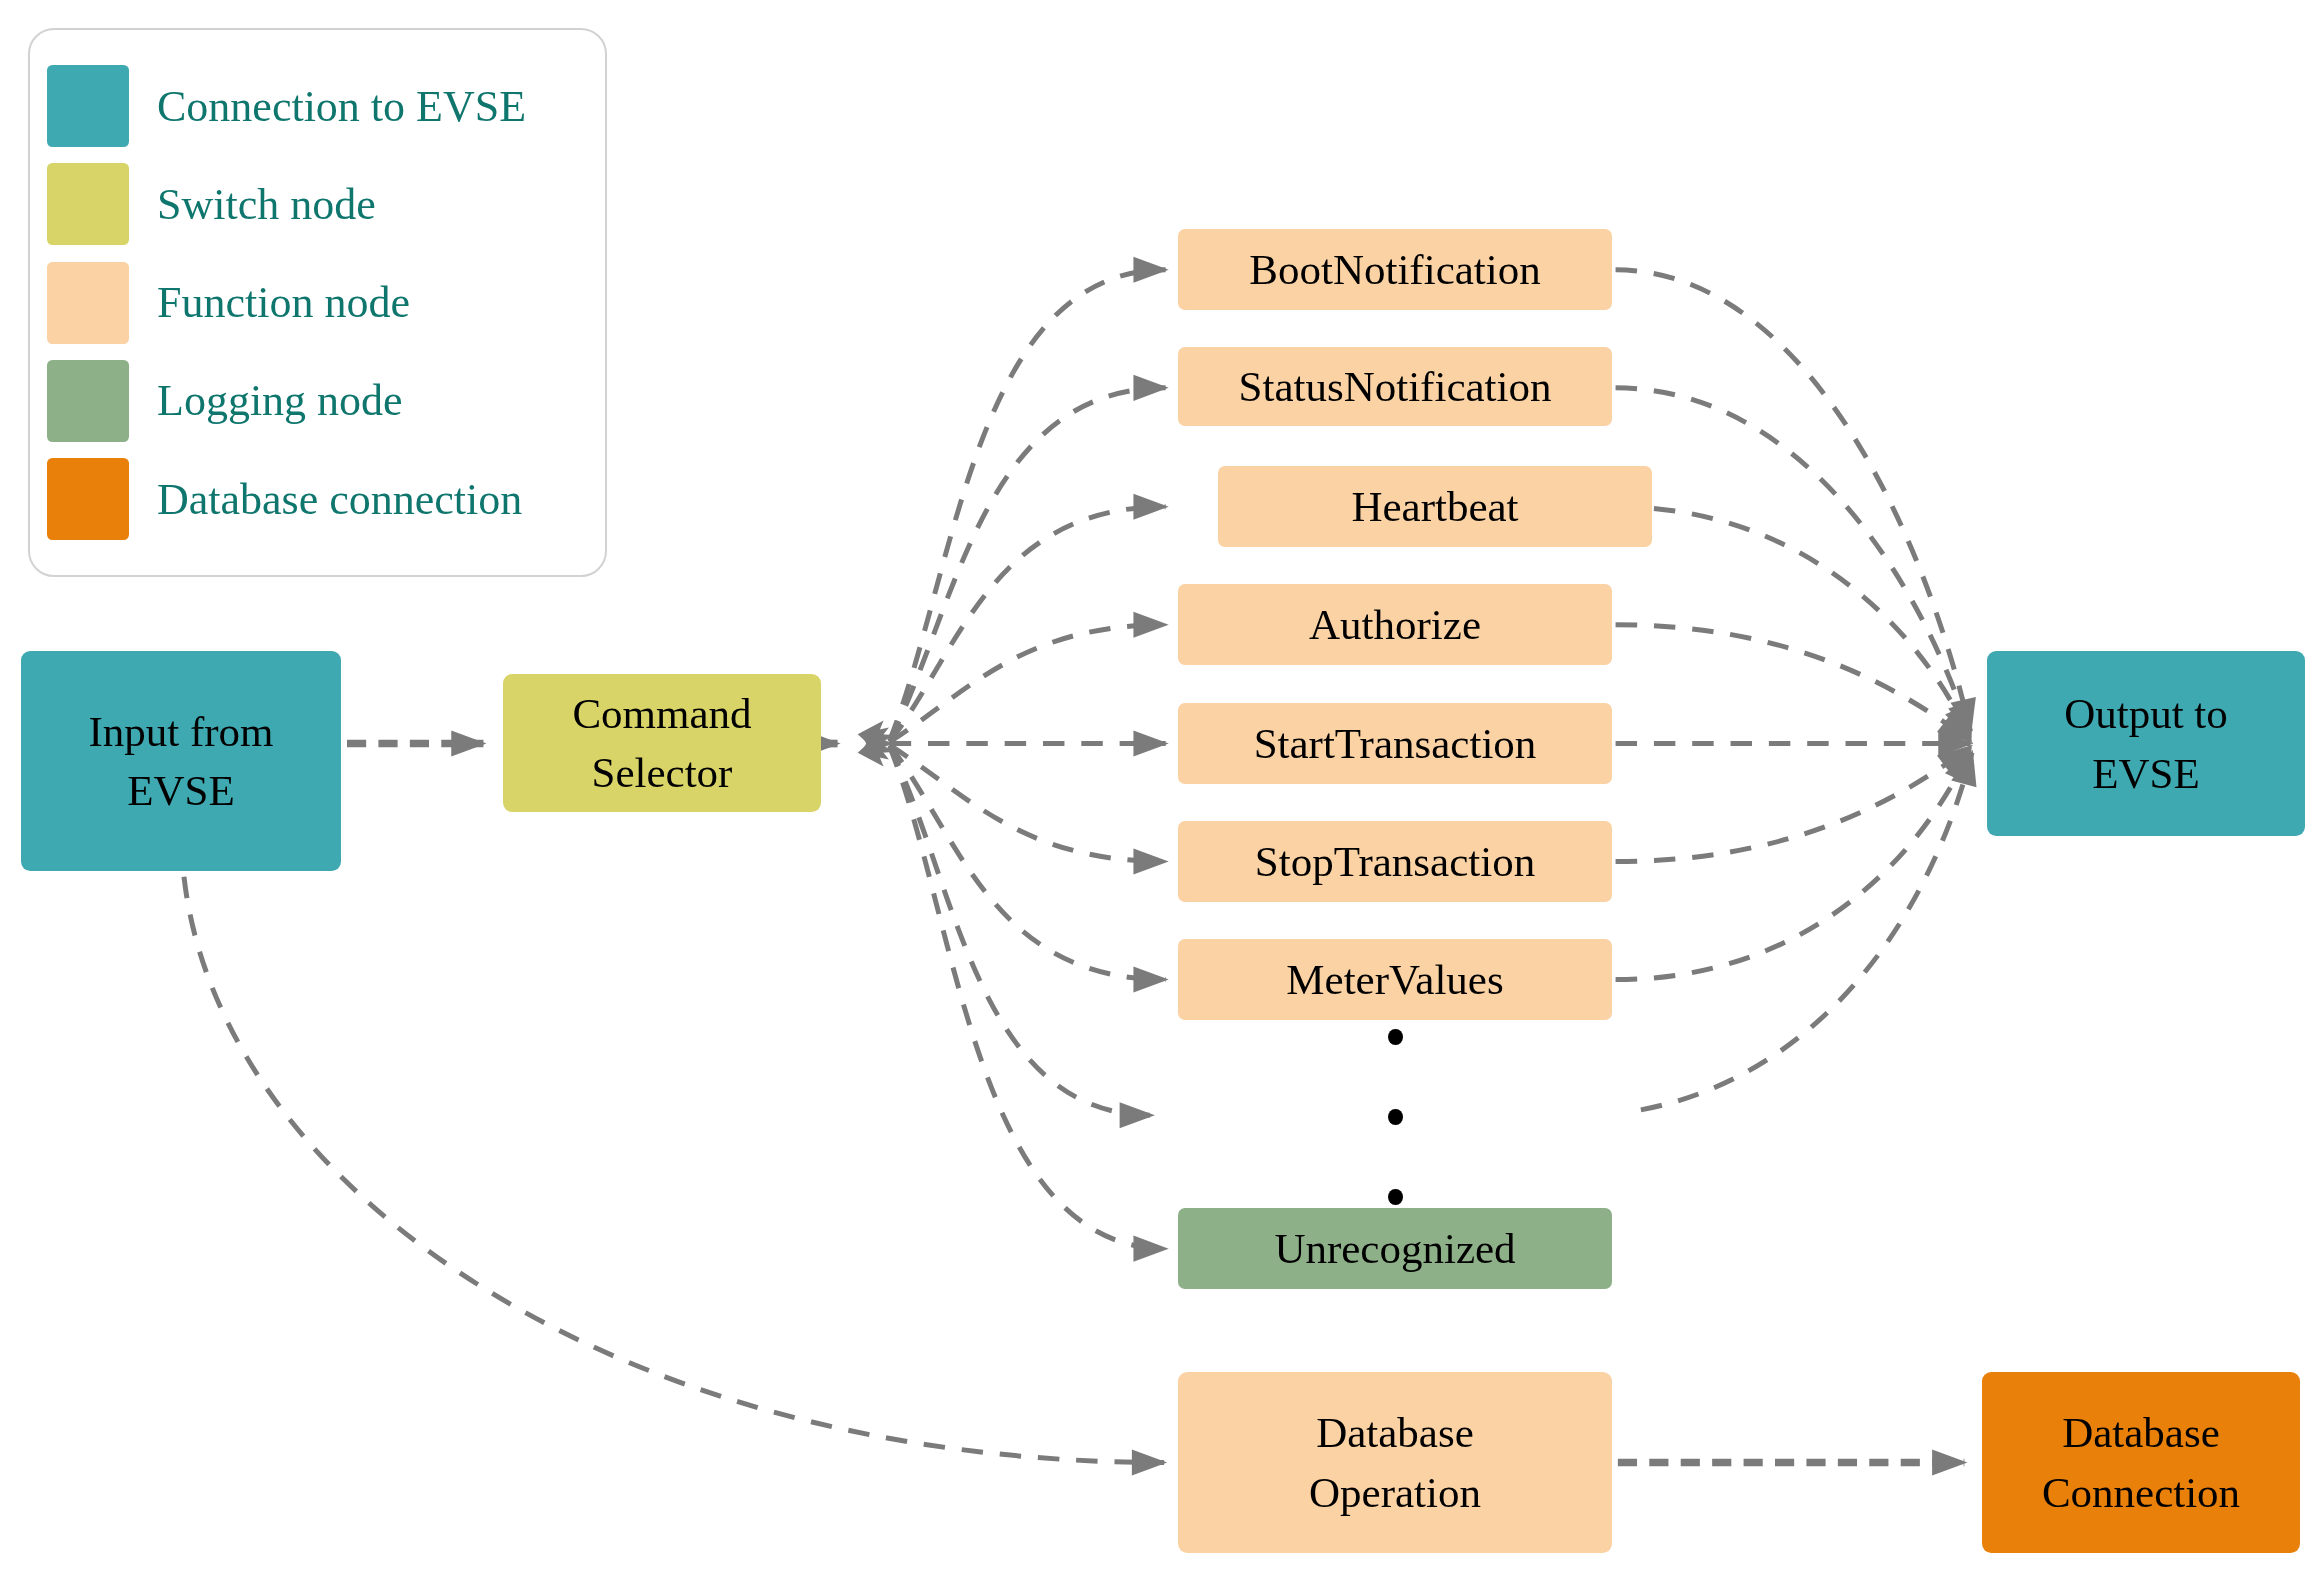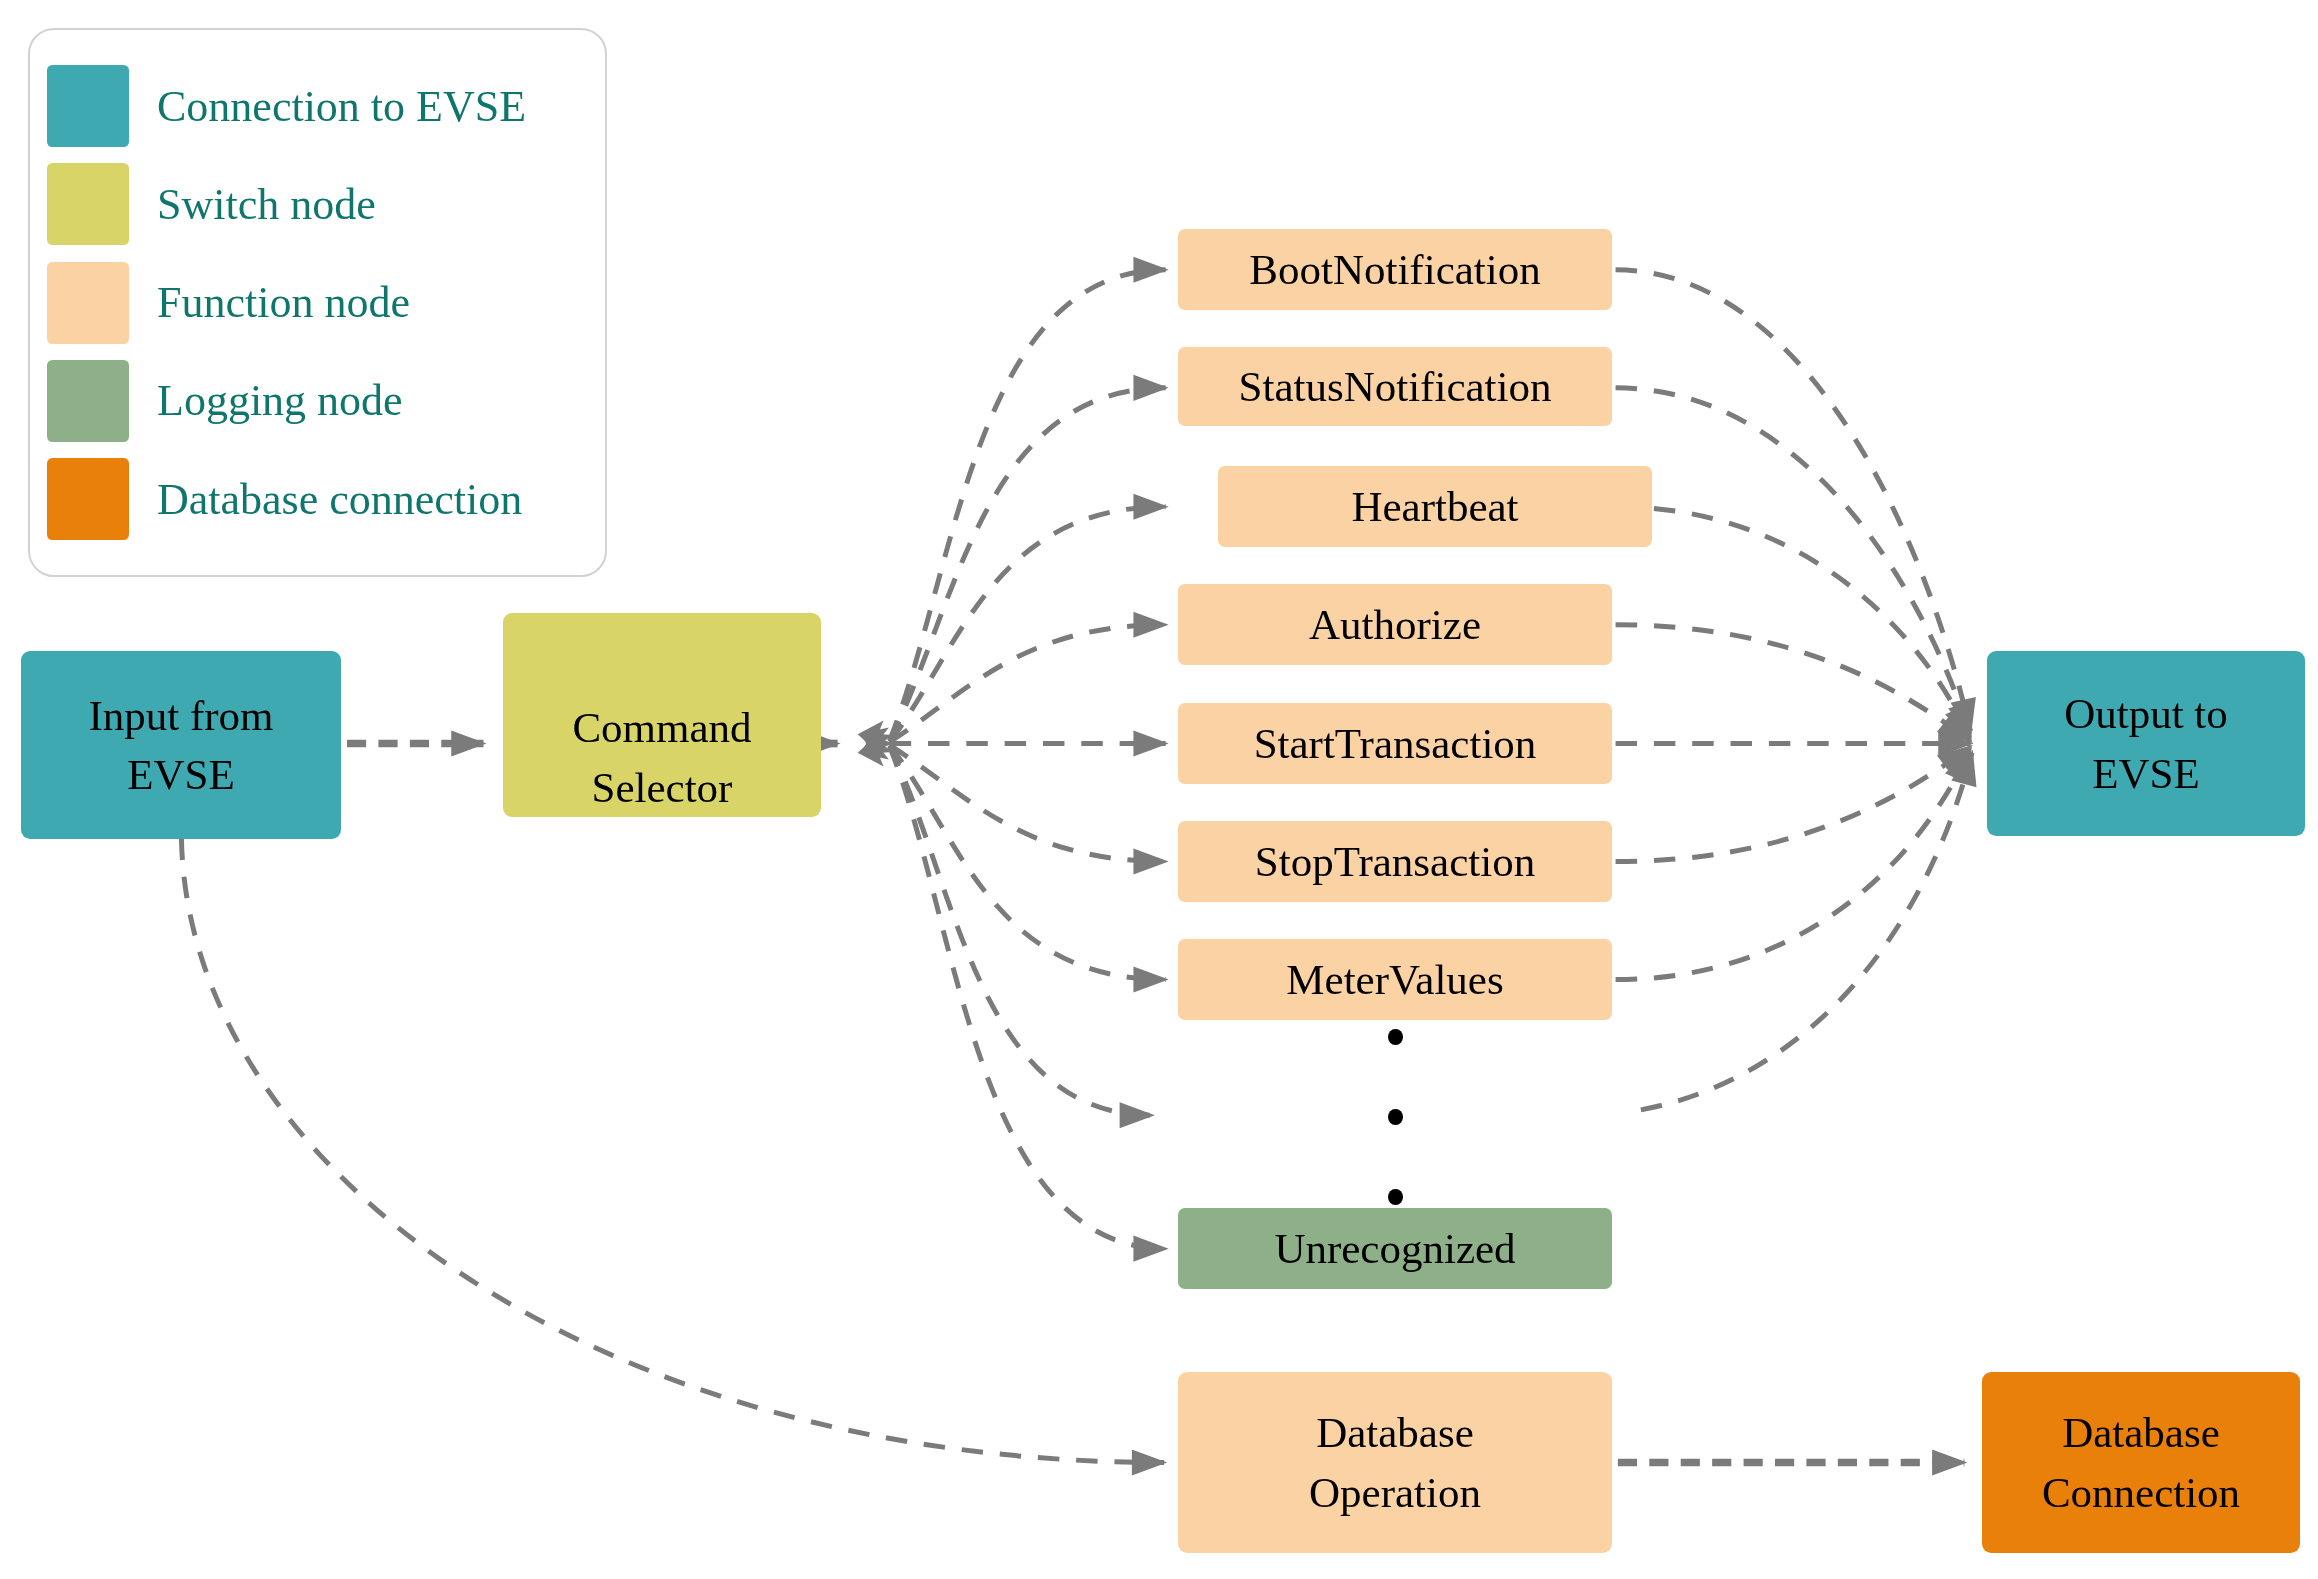--- a/index.html
+++ b/index.html
@@ -125,25 +125,25 @@
     <div class="legend-row">
       <span class="legend-swatch" style="background-color: rgb(142, 176, 137);"></span>
       <span class="legend-label">Logging node</span>
     </div>
     <div class="legend-row">
       <span class="legend-swatch" style="background-color: rgb(232, 128, 10);"></span>
       <span class="legend-label">Database connection</span>
     </div>
   </div>
 
-  <div class="node two-line" style="left: 21px; top: 651px; width: 320px; height: 188px; background-color: rgb(63, 169, 178);">
+  <div class="node two-line" style="left: 21px; top: 651px; width: 320px; height: 220px; background-color: rgb(63, 169, 178);">
     <span class="lbl">Input from EVSE</span>
   </div>
 
-  <div class="node two-line" style="left: 503px; top: 613px; width: 318px; height: 204px; background-color: rgb(217, 212, 104); align-items: flex-end;">
+  <div class="node two-line" style="left: 503px; top: 674px; width: 318px; height: 138px; background-color: rgb(217, 212, 104);">
     <span class="lbl">Command Selector</span>
   </div>
 
   <div class="node fn" style="left: 1178px; top: 229px; width: 434px; height: 81px; background-color: rgb(251, 210, 164);">
     <span class="lbl">BootNotification</span>
   </div>
   <div class="node fn" style="left: 1178px; top: 347px; width: 434px; height: 79px; background-color: rgb(251, 210, 164);">
     <span class="lbl">StatusNotification</span>
   </div>
   <div class="node fn" style="left: 1178px; top: 466px; width: 434px; height: 81px; background-color: rgb(251, 210, 164); margin-left: 40px;">

